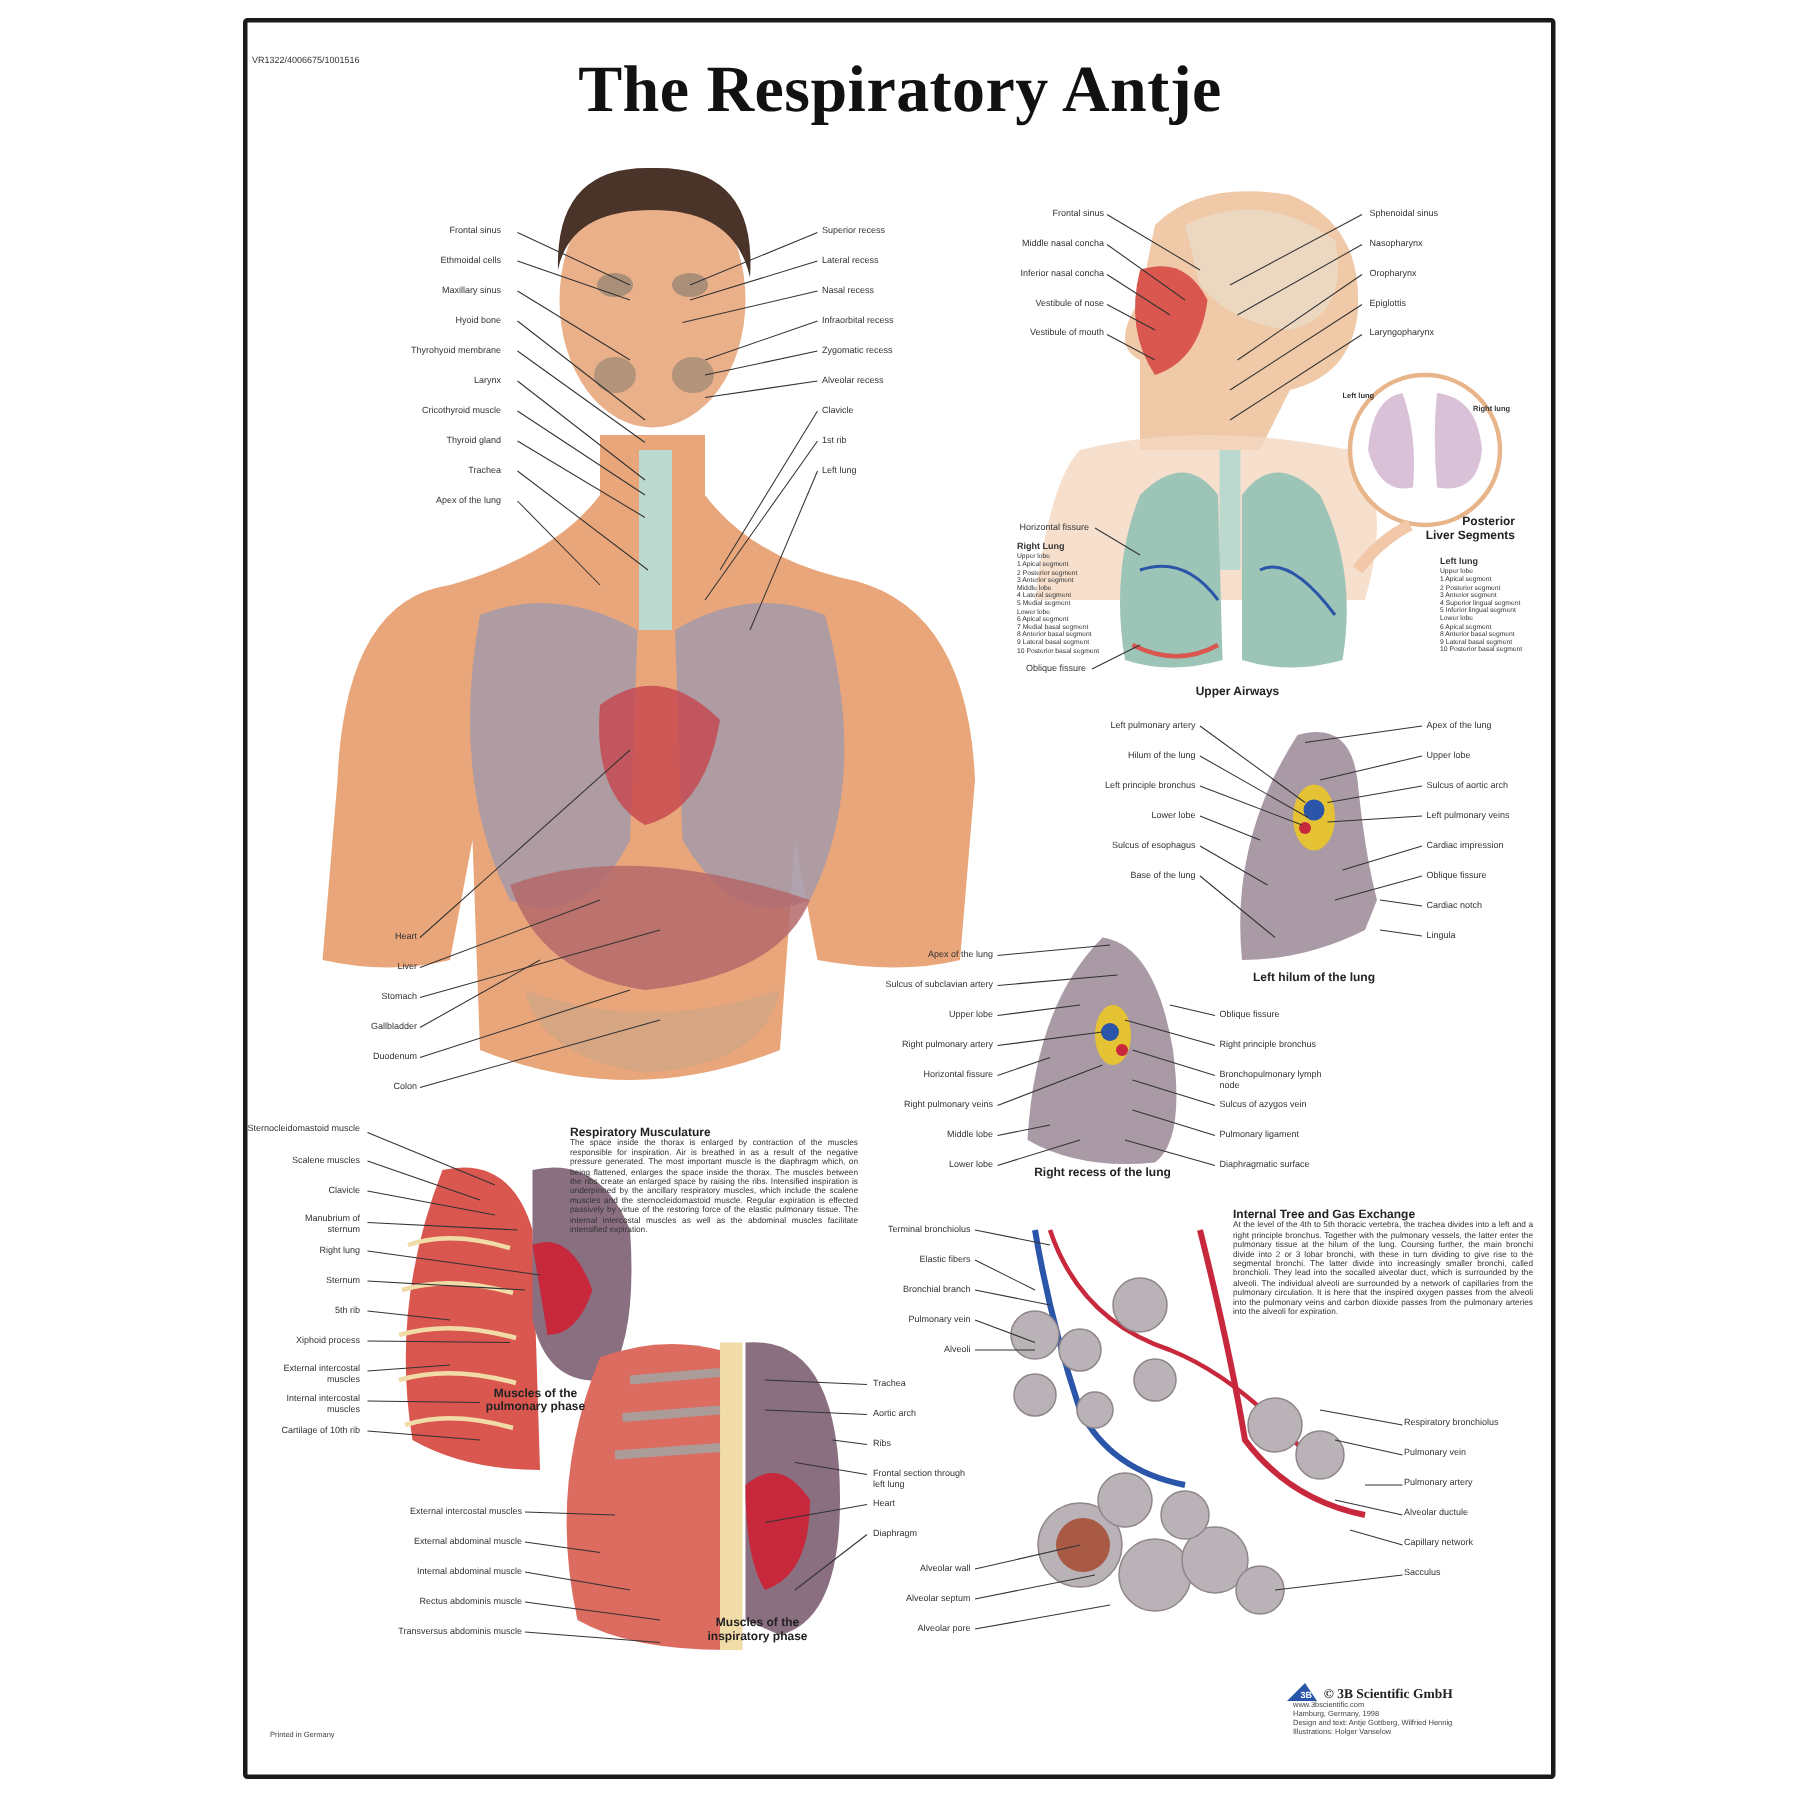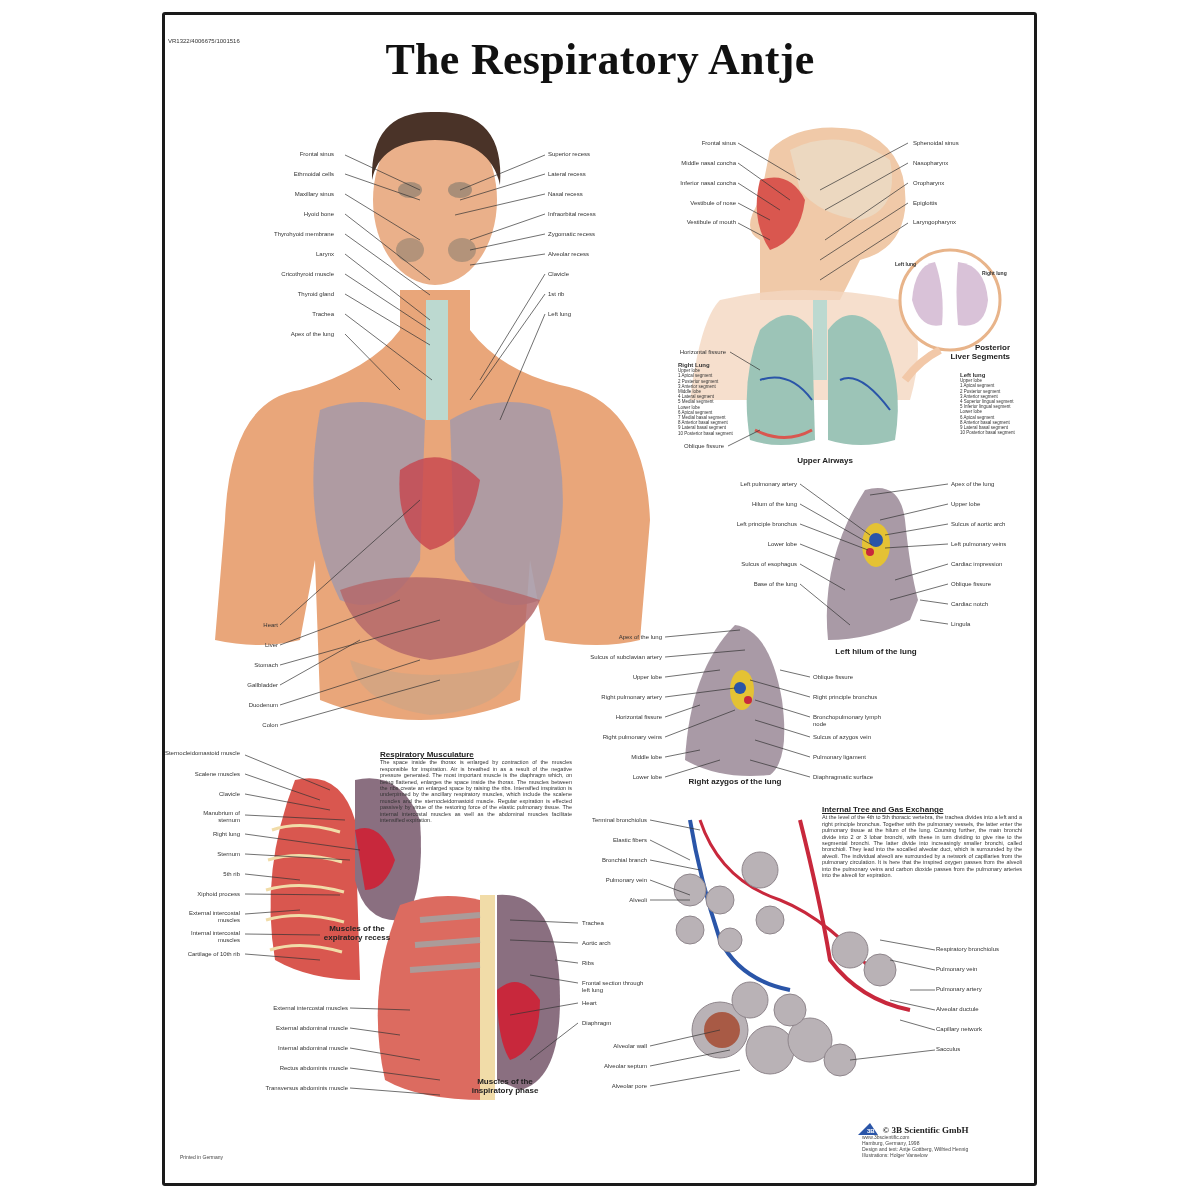--- a/index.html
+++ b/index.html
@@ -4,21 +4,21 @@
 <style>
   html, body { margin:0; padding:0; background:#ffffff; }
   body { width:1200px; height:1200px; position:relative; overflow:hidden; font-family:"Liberation Sans", sans-serif; }
   .poster { position:absolute; left:162px; top:12px; width:875px; height:1174px; border:3px solid #1a1a1a; border-radius:3px; background:#fff; box-sizing:border-box; }
   .code { position:absolute; left:168px; top:38px; font-size:6px; color:#333; }
   .title { position:absolute; left:0; width:1200px; top:34px; text-align:center; font-family:"Liberation Serif", serif; font-weight:bold; font-size:44px; color:#111; letter-spacing:0.3px; }
   .lbl { position:absolute; font-size:6px; color:#333; white-space:nowrap; line-height:7px; }
   .lbl.r { text-align:right; }
   .cap { position:absolute; font-weight:bold; color:#222; font-size:8px; text-align:center; line-height:9px; }
   .para { position:absolute; font-size:5.5px; color:#333; line-height:6.4px; text-align:justify; }
-  .para h4 { margin:0 0 1px 0; font-size:8px; color:#222;text-decoration:underline; }
+  .para h4 { margin:0 0 1px 0; font-size:8px; color:#222; }
   .seglist { position:absolute; font-size:4.5px; color:#333; line-height:5.2px; }
   .seglist b { font-size:6px; display:block; }
   .foot { position:absolute; font-size:5px; color:#444; line-height:6px; }
   .brand { font-family:Liberation Serif, serif; font-weight:bold; font-size:9px; color:#222; }
   svg.art { position:absolute; left:0; top:0; }
 </style>
 </head>
 <body>
 
 <div class="poster"></div>
@@ -352,40 +352,40 @@
   <div class="lbl r" style="right:538px;top:774px">Lower lobe</div>
 </div>
 <div>
   <div class="lbl" style="left:813px;top:674px">Oblique fissure</div>
   <div class="lbl" style="left:813px;top:694px">Right principle bronchus</div>
   <div class="lbl" style="left:813px;top:714px;white-space:normal;width:75px">Bronchopulmonary lymph node</div>
   <div class="lbl" style="left:813px;top:734px">Sulcus of azygos vein</div>
   <div class="lbl" style="left:813px;top:754px">Pulmonary ligament</div>
   <div class="lbl" style="left:813px;top:774px">Diaphragmatic surface</div>
 </div>
-<div class="cap" style="left:680px;top:777px;width:110px">Right azygos of the lung</div>
+<div class="cap" style="left:680px;top:777px;width:110px">Right recess of the lung</div>
 
 <div class="para" style="left:380px;top:752px;width:192px">
   <h4>Respiratory Musculature</h4>
   <div>The space inside the thorax is enlarged by contraction of the muscles responsible for inspiration. Air is breathed in as a result of the negative pressure generated. The most important muscle is the diaphragm which, on being flattened, enlarges the space inside the thorax. The muscles between the ribs create an enlarged space by raising the ribs. Intensified inspiration is underpinned by the ancillary respiratory muscles, which include the scalene muscles and the sternocleidomastoid muscle. Regular expiration is effected passively by virtue of the restoring force of the elastic pulmonary tissue. The internal intercostal muscles as well as the abdominal muscles facilitate intensified expiration.</div>
 </div>
 <div>
   <div class="lbl r" style="right:960px;top:750px;white-space:normal;width:80px">Sternocleidomastoid muscle</div>
   <div class="lbl r" style="right:960px;top:771px">Scalene muscles</div>
   <div class="lbl r" style="right:960px;top:791px">Clavicle</div>
   <div class="lbl r" style="right:960px;top:810px;white-space:normal;width:60px">Manubrium of sternum</div>
   <div class="lbl r" style="right:960px;top:831px">Right lung</div>
   <div class="lbl r" style="right:960px;top:851px">Sternum</div>
   <div class="lbl r" style="right:960px;top:871px">5th rib</div>
   <div class="lbl r" style="right:960px;top:891px">Xiphoid process</div>
   <div class="lbl r" style="right:960px;top:910px;white-space:normal;width:60px">External intercostal muscles</div>
   <div class="lbl r" style="right:960px;top:930px;white-space:normal;width:60px">Internal intercostal muscles</div>
   <div class="lbl r" style="right:960px;top:951px">Cartilage of 10th rib</div>
 </div>
-<div class="cap" style="left:322px;top:924px;width:70px">Muscles of the expiratory recess</div>
+<div class="cap" style="left:322px;top:924px;width:70px">Muscles of the pulmonary phase</div>
 
 <div>
   <div class="lbl r" style="right:852px;top:1005px">External intercostal muscles</div>
   <div class="lbl r" style="right:852px;top:1025px">External abdominal muscle</div>
   <div class="lbl r" style="right:852px;top:1045px">Internal abdominal muscle</div>
   <div class="lbl r" style="right:852px;top:1065px">Rectus abdominis muscle</div>
   <div class="lbl r" style="right:852px;top:1085px">Transversus abdominis muscle</div>
 </div>
 <div>
   <div class="lbl" style="left:582px;top:920px">Trachea</div>

